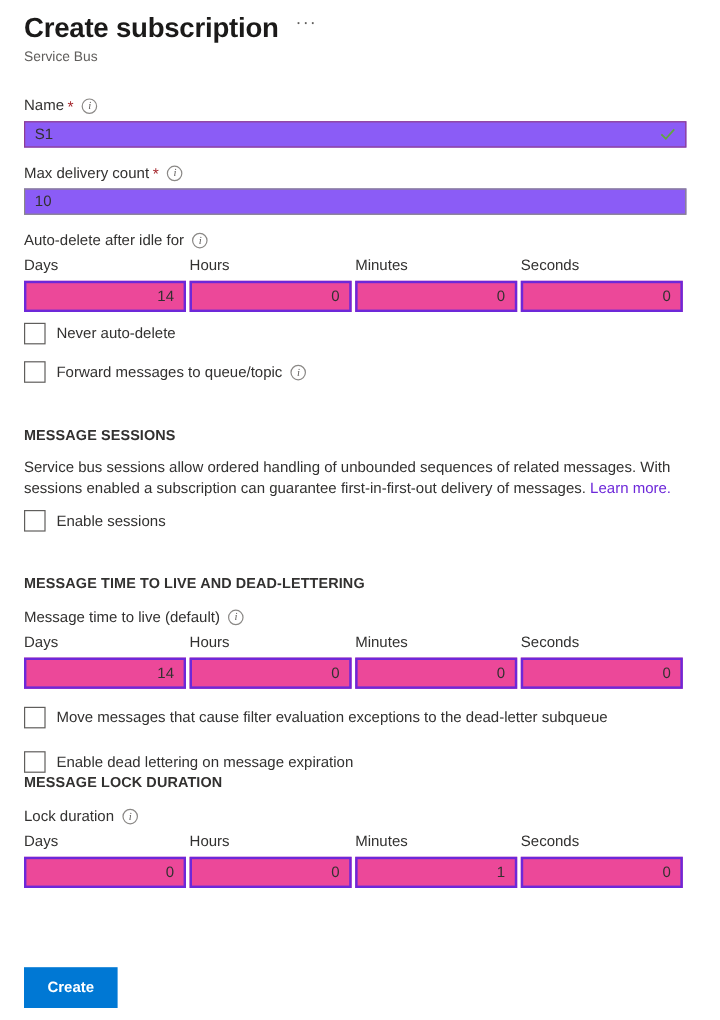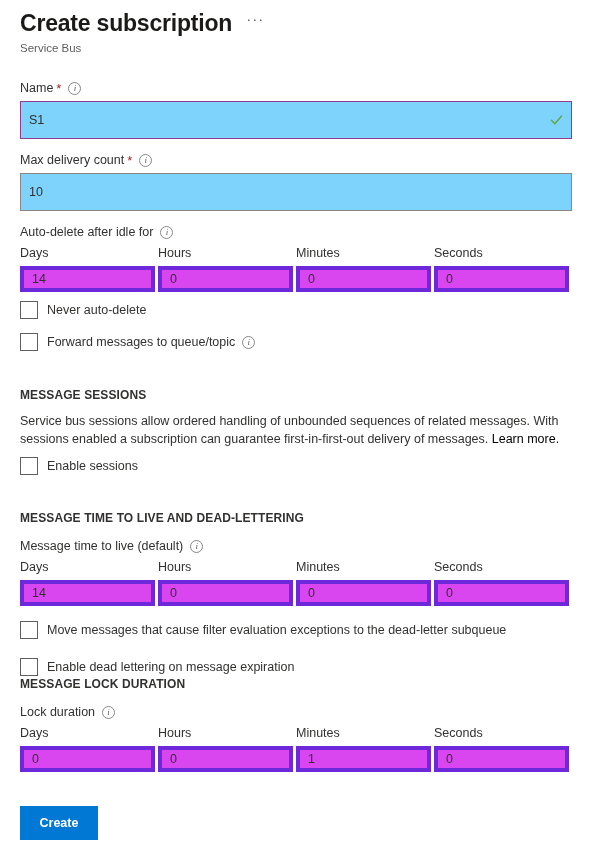--- a/index.html
+++ b/index.html
@@ -102,24 +102,24 @@
     font-family: "Liberation Serif", serif;
     margin-left: 7px;
     line-height: 1;
     box-sizing: border-box;
     cursor: pointer;
     flex: none;
   }
 
   .text-input {
     width: 552px;
-    height: 38px;
+    height: 22px;
     box-sizing: border-box;
     border: 1px solid #8a8886;
-    background: #7dd3fc;
+    background: #8b5cf6;
     font-family: "Liberation Sans", sans-serif;
     font-size: 12.5px;
     color: #323130;
     padding: 0 8px;
     outline: none;
     border-radius: 0;
   }
   .input-wrap {
     position: relative;
     width: 552px;
@@ -148,28 +148,29 @@
   .duration-col .col-label {
     font-size: 12.5px;
     color: #323130;
     line-height: 17px;
     margin-bottom: 4px;
   }
   .duration-col .num-input {
     width: 135px;
     height: 26px;
     box-sizing: border-box;
-    border: 4px solid #6d28d9;
-    background: #d946ef;
+    border: 2px solid #6d28d9;
+    background: #ec4899;
     font-family: "Liberation Sans", sans-serif;
     font-size: 12.5px;
     color: #323130;
     padding: 0 8px;
     outline: none;
     border-radius: 0;
+    text-align: right;
   }
 
   
   .checkbox-row {
     display: flex;
     align-items: center;
     margin-top: 9px;
   }
   .cb-box {
     width: 18px;
@@ -198,21 +199,21 @@
     line-height: 17px;
   }
   .section-desc {
     font-size: 12.5px;
     color: #323130;
     line-height: 17.5px;
     width: 556px;
     margin-top: 9px;
   }
   .link {
-    color: #000000;
+    color: #6d28d9;
     text-decoration: none;
     cursor: pointer;
     margin-top: 20px;
   }
 
   
   .create-btn {
     position: absolute;
     left: 20px;
     top: 806px;

